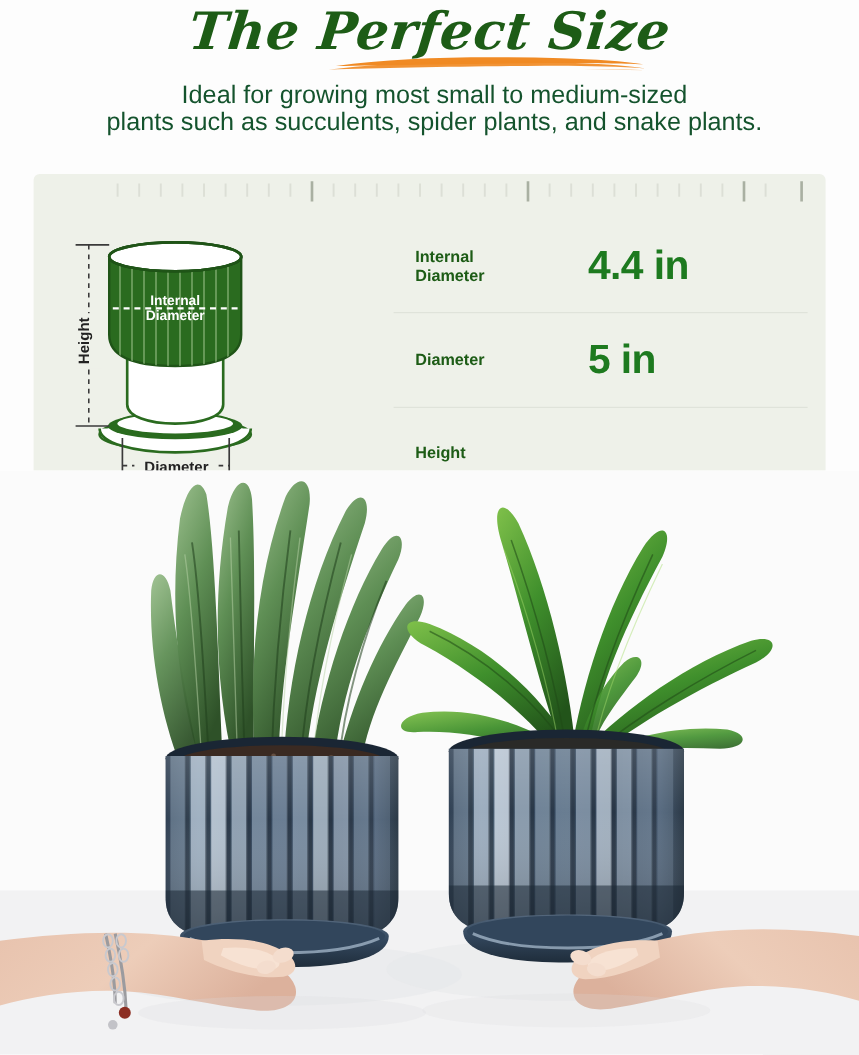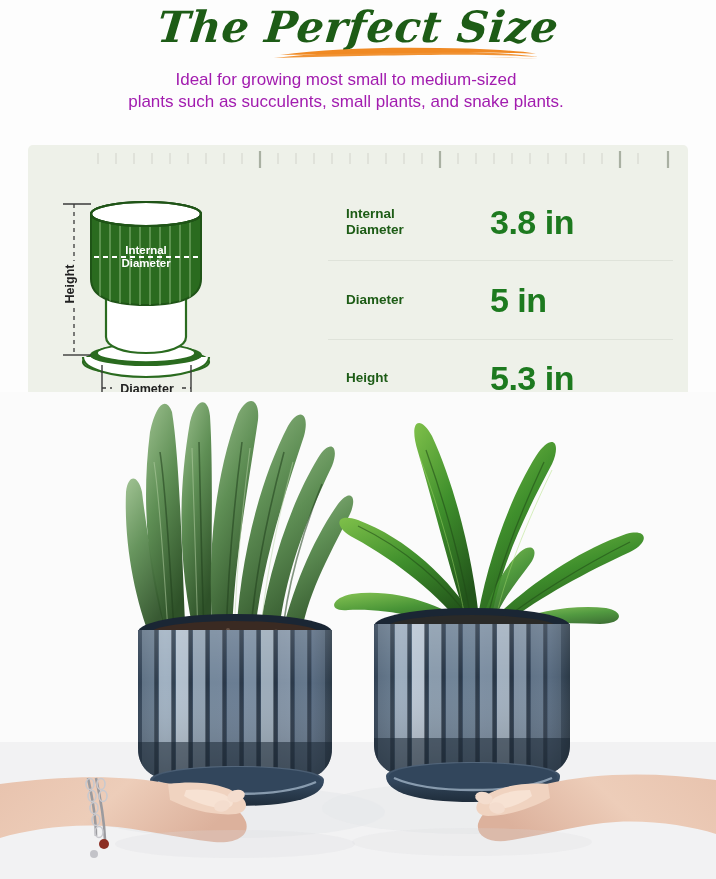--- a/index.html
+++ b/index.html
@@ -17,22 +17,22 @@
     font-family:"DejaVu Serif","Liberation Serif",serif;
     font-style:italic;font-weight:700;
     font-size:43px;letter-spacing:0.5px;
     color:#1d5c16;
     transform:skewX(-6deg);
   }
   .underline{
     position:absolute;left:272px;top:46px;width:268px;height:13px;
   }
   .subtitle{
-    position:absolute;left:46px;top:69px;width:600px;text-align:center;
-    font-size:17px;line-height:22px;color:#a21caf;
+    position:absolute;left:62px;top:69px;width:600px;text-align:center;
+    font-size:21px;line-height:22px;color:#14532d;
   }
 
   
   .panel{
     position:absolute;left:28px;top:145px;width:660px;height:274px;
     background:#eef1e9;border-radius:5px;overflow:hidden;
   }
   .ruler{position:absolute;left:0;top:0;width:660px;height:32px;}
   .panel-body{position:absolute;left:0;top:32px;width:660px;height:242px;}
 
@@ -70,21 +70,21 @@
     <svg class="underline" viewBox="0 0 268 13" width="268" height="13">
       <path d="M8,9 C60,1.5 130,0.6 196,2.6 C224,3.5 248,5 264,7.6
                C246,7.2 214,6.4 188,6.6 C128,7 58,8.4 8,9 Z" fill="#f08a24"></path>
       <path d="M2,12 C52,5.4 122,4.2 190,5.8 C222,6.6 248,8.2 266,11
                C244,9.4 212,8.6 182,8.8 C120,9.2 48,10.6 2,12 Z" fill="#f08a24" opacity="0.92"></path>
       <path d="M214,11.6 C232,11.2 250,11.6 266,12.6 C250,12.2 232,12 214,11.6 Z" fill="#f3a85a" opacity="0.8"></path>
     </svg>
 
     <div class="subtitle">
       <div>Ideal for growing most small to medium-sized</div>
-      <div>plants such as succulents, small plants, and snake plants.</div>
+      <div>plants such as succulents, spider plants, and snake plants.</div>
     </div>
   </div>
 
   <div class="panel">
 
     <svg class="ruler" viewBox="0 0 660 32" width="660" height="32">
       <g stroke="#dcdfd6" stroke-width="1.6">
         <line x1="70" y1="8" x2="70" y2="19"></line>
           <line x1="88" y1="8" x2="88" y2="19"></line>
         <line x1="106" y1="8" x2="106" y2="19"></line>
@@ -181,31 +181,30 @@
         </g>
       </svg>
 
       <div class="spec-table">
 
         <div class="spec-row">
           <div class="spec-label">
             <div>Internal</div>
             <div>Diameter</div>
           </div>
-          <div class="spec-value">3.8 in</div>
+          <div class="spec-value">4.4 in</div>
         </div>
 
         <div class="spec-row">
           <div class="spec-label">Diameter</div>
           <div class="spec-value">5 in</div>
         </div>
 
         <div class="spec-row">
           <div class="spec-label">Height</div>
-          <div class="spec-value">5.3 in</div>
         </div>
 
       </div>
     </div>
   </div>
 
   <div class="photo">
     <svg viewBox="0 0 716 487" width="716" height="487">
       <defs>
         <linearGradient id="potGrad" x1="0" y1="0" x2="1" y2="0">

